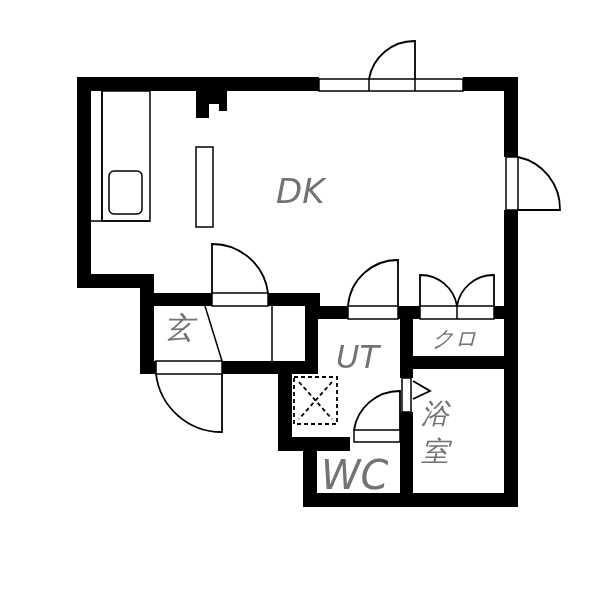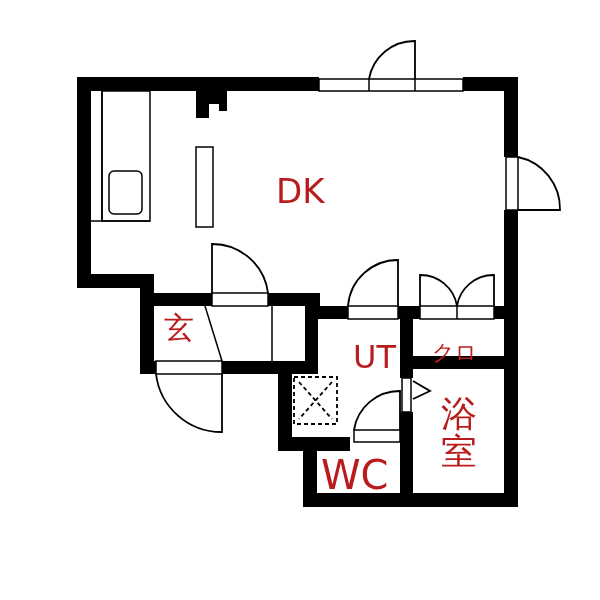--- a/index.html
+++ b/index.html
@@ -1,30 +1,31 @@
 <!DOCTYPE html>
 <html><head>
   <meta charset="utf-8">
   <style>
     html, body { margin: 0; padding: 0; background: #ffffff; }
     body { width: 600px; height: 600px; overflow: hidden; }
     #plan { position: absolute; left: 0; top: 0; width: 600px; height: 600px; }
     .label {
       position: absolute;
-      color: #b91c1c;
+      color: #737373;
       font-family: "DejaVu Sans", sans-serif;
       line-height: 1;
       white-space: nowrap;
+      font-style: italic;
     }
     .lbl-dk { left: 276px; top: 174px; font-size: 34px; }
-    .lbl-ut { left: 336px; top: 341px; font-size: 32px; margin-left: 17px; }
+    .lbl-ut { left: 336px; top: 341px; font-size: 32px; }
     .lbl-wc { left: 321px; top: 455px; font-size: 40px; }
     .lbl-gen { left: 164px; top: 313px; font-size: 30px; }
-    .lbl-cl { left: 432px; top: 342px; font-size: 22px; }
-    .lbl-bath { left: 437px; top: 395px; font-size: 36px; width: 40px; white-space: normal; text-align: right; line-height: 38px; }
+    .lbl-cl { left: 432px; top: 328px; font-size: 22px; }
+    .lbl-bath { left: 421px; top: 395px; font-size: 28px; width: 40px; white-space: normal; text-align: left; line-height: 38px; }
   </style>
 </head>
 <body>
 
 <svg id="plan" viewBox="0 0 600 600" xmlns="http://www.w3.org/2000/svg">
 
   <g fill="#000">
 
     <rect x="77" y="77" width="242" height="14"></rect>
 

